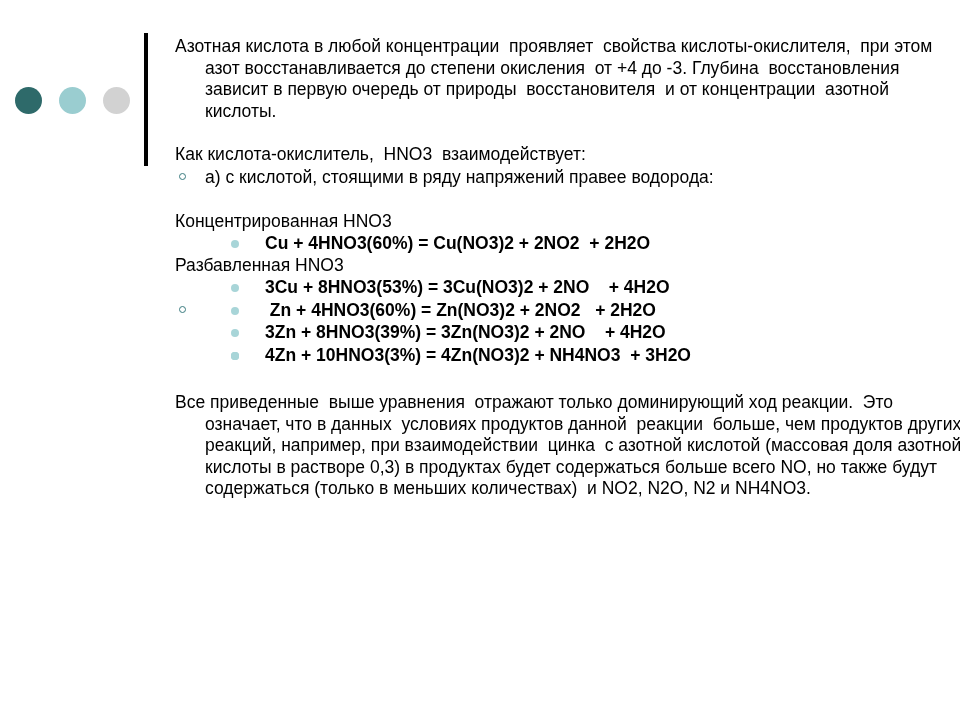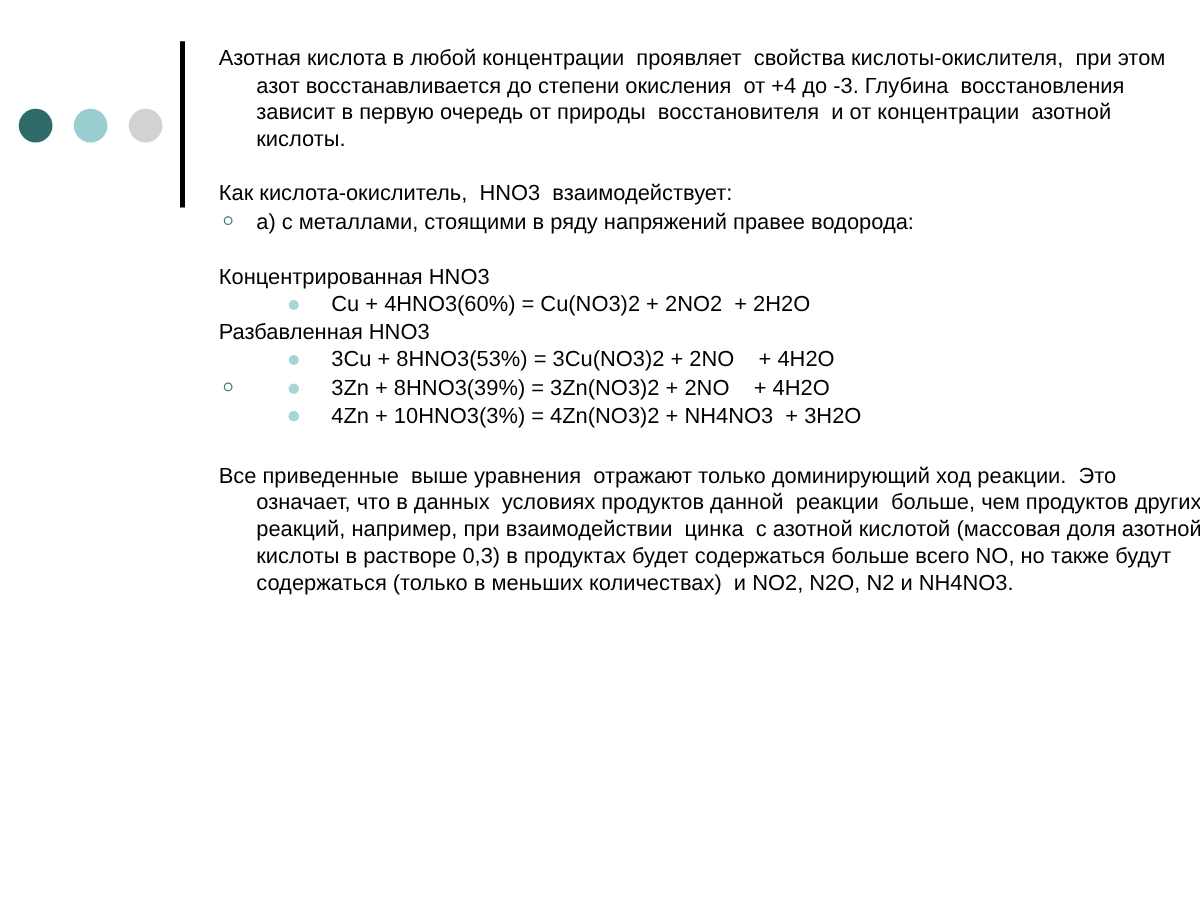--- a/index.html
+++ b/index.html
@@ -111,21 +111,21 @@
     border-radius: 50%;
     background: #a8d5d8;
   }
 
   .subhead {
     font-size: 17.5px;
     line-height: 22px;
     margin: 0;
   }
 
-  .eqtxt { white-space: pre; }
+  .eqtxt { white-space: pre; font-weight: bold; }
 </style>
 </head>
 <body>
 
 <div id="deco">
   <span class="deco-dot d1" style="background: rgb(46, 106, 106);"></span>
   <span class="deco-dot d2" style="background: rgb(154, 205, 208);"></span>
   <span class="deco-dot d3" style="background: rgb(210, 210, 210);"></span>
   <div id="deco-bar" style="background: rgb(0, 0, 0);"></div>
 </div>
@@ -133,21 +133,21 @@
 <div id="content">
 
   <p class="para hang">Азотная кислота в любой концентрации  проявляет  свойства кислоты-окислителя,  при этом азот восстанавливается до степени окисления  от +4 до -3. Глубина  восстановления  зависит в первую очередь от природы  восстановителя  и от концентрации  азотной кислоты.</p>
 
   <div class="spacer-md"></div>
 
   <p class="plain">Как кислота-окислитель,  HNO3  взаимодействует:</p>
 
   <div class="bullet1">
     <span class="mk"></span>
-    <span>а) с металлами,  стоящими  в ряду напряжений  правее водорода:</span>
+    <span>а) с кислотой,  стоящими  в ряду напряжений  правее водорода:</span>
   </div>
 
   <div class="spacer-md"></div>
 
   <p class="subhead">Концентрированная  HNO3</p>
 
   <div class="bullet2">
     <span class="mk"></span>
     <span class="eqtxt">Cu + 4HNO3(60%) = Cu(NO3)2 + 2NO2  + 2H2O</span>
   </div>
@@ -158,20 +158,21 @@
     <span class="mk"></span>
     <span class="eqtxt">3Cu + 8HNO3(53%) = 3Cu(NO3)2 + 2NO    + 4H2O</span>
   </div>
 
   <div class="bullet1">
     <span class="mk"></span>
   </div>
 
   <div class="bullet2">
     <span class="mk"></span>
+    <span class="eqtxt"> Zn + 4HNO3(60%) = Zn(NO3)2 + 2NO2   + 2H2O</span>
   </div>
   <div class="bullet2">
     <span class="mk"></span>
     <span class="eqtxt">3Zn + 8HNO3(39%) = 3Zn(NO3)2 + 2NO    + 4H2O</span>
   </div>
   <div class="bullet2">
     <span class="mk"></span>
   </div>
   <div class="bullet2">
     <span class="mk"></span>

